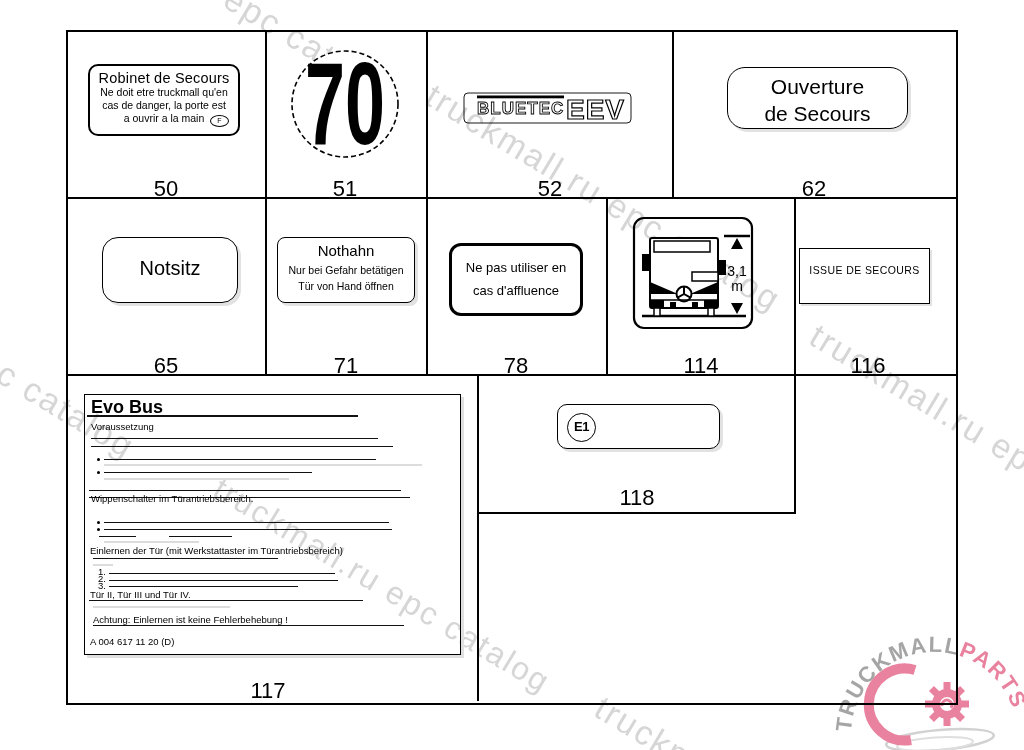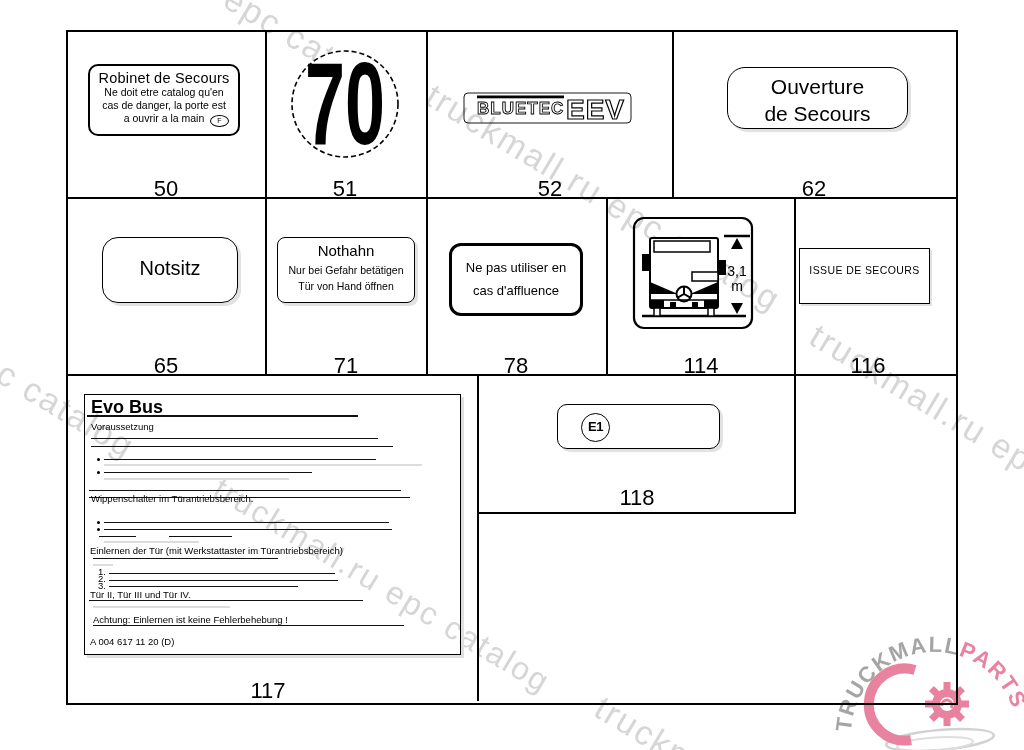--- a/index.html
+++ b/index.html
@@ -45,21 +45,21 @@
   .s71 .t{font-size:15px;margin-bottom:4px;}
   .s71 .b{font-size:10.5px;line-height:1.5;}
   .s78{left:449px;top:243px;width:134px;height:73px;border-width:3px;border-radius:12px;
        text-align:center;font-size:13px;line-height:1.8;padding-top:10px;}
   .s116{left:799px;top:248px;width:131px;height:56px;border:1px solid #000;
         text-align:center;font-size:10.5px;letter-spacing:.4px;line-height:42px;
         box-shadow:2px 2px 0 #e2e2e2;}
   .s118{left:557px;top:404px;width:163px;height:45px;border:1.5px solid #000;border-radius:10px;}
   .s118 .ecirc{position:absolute;left:9px;top:8px;width:27px;height:27px;border:1.5px solid #000;
         border-radius:50%;text-align:center;font-size:13px;font-weight:bold;line-height:26px;
-        letter-spacing:-.5px;margin-left:14px;}
+        letter-spacing:-.5px;}
   
   .s117{left:84px;top:394px;width:377px;height:261px;border:1px solid #000;
         box-shadow:3px 3px 0 #e0e0e0;font-size:9.5px;}
   .s117 .abs{position:absolute;white-space:nowrap;}
   .rule{position:absolute;height:1px;background:#111;}
   .rule.g{background:#dcdcdc;height:2px;}
   .dot{position:absolute;width:3px;height:3px;background:#000;border-radius:50%;}
   .t117{font-size:18px;font-weight:bold;}
 </style>
 </head>
@@ -112,21 +112,21 @@
   <div class="ln" style="left:426px;top:197px;width:2px;height:179px"></div>
   <div class="ln" style="left:606px;top:197px;width:2px;height:179px"></div>
   <div class="ln" style="left:794px;top:197px;width:2px;height:179px"></div>
   <div class="ln" style="left:477px;top:374px;width:2px;height:327px"></div>
   <div class="ln" style="left:794px;top:374px;width:2px;height:139px"></div>
   <div class="ln" style="left:477px;top:512px;width:319px;height:2px"></div>
 </div>
 
 <div class="sign rbox s50">
   <div class="t">Robinet de Secours</div>
-  <div class="b">Ne doit etre catalog qu'en</div>
+  <div class="b">Ne doit etre truckmall qu'en</div>
   <div class="b">cas de danger, la porte est</div>
   <div class="b">a ouvrir a la main</div>
   <div class="oval">F</div>
 </div>
 <span class="num" style="left:166px;top:176px">50</span>
 
 <svg class="sign" style="left:289px;top:48px" width="113" height="113" viewBox="0 0 113 113">
   <circle cx="56" cy="56" r="53" fill="#fff" stroke="#000" stroke-width="1.6" stroke-dasharray="5 3"></circle>
   <text x="56" y="96" text-anchor="middle" font-size="116" font-weight="bold" font-family="Liberation Sans, sans-serif" textLength="80" lengthAdjust="spacingAndGlyphs">70</text>
 </svg>

